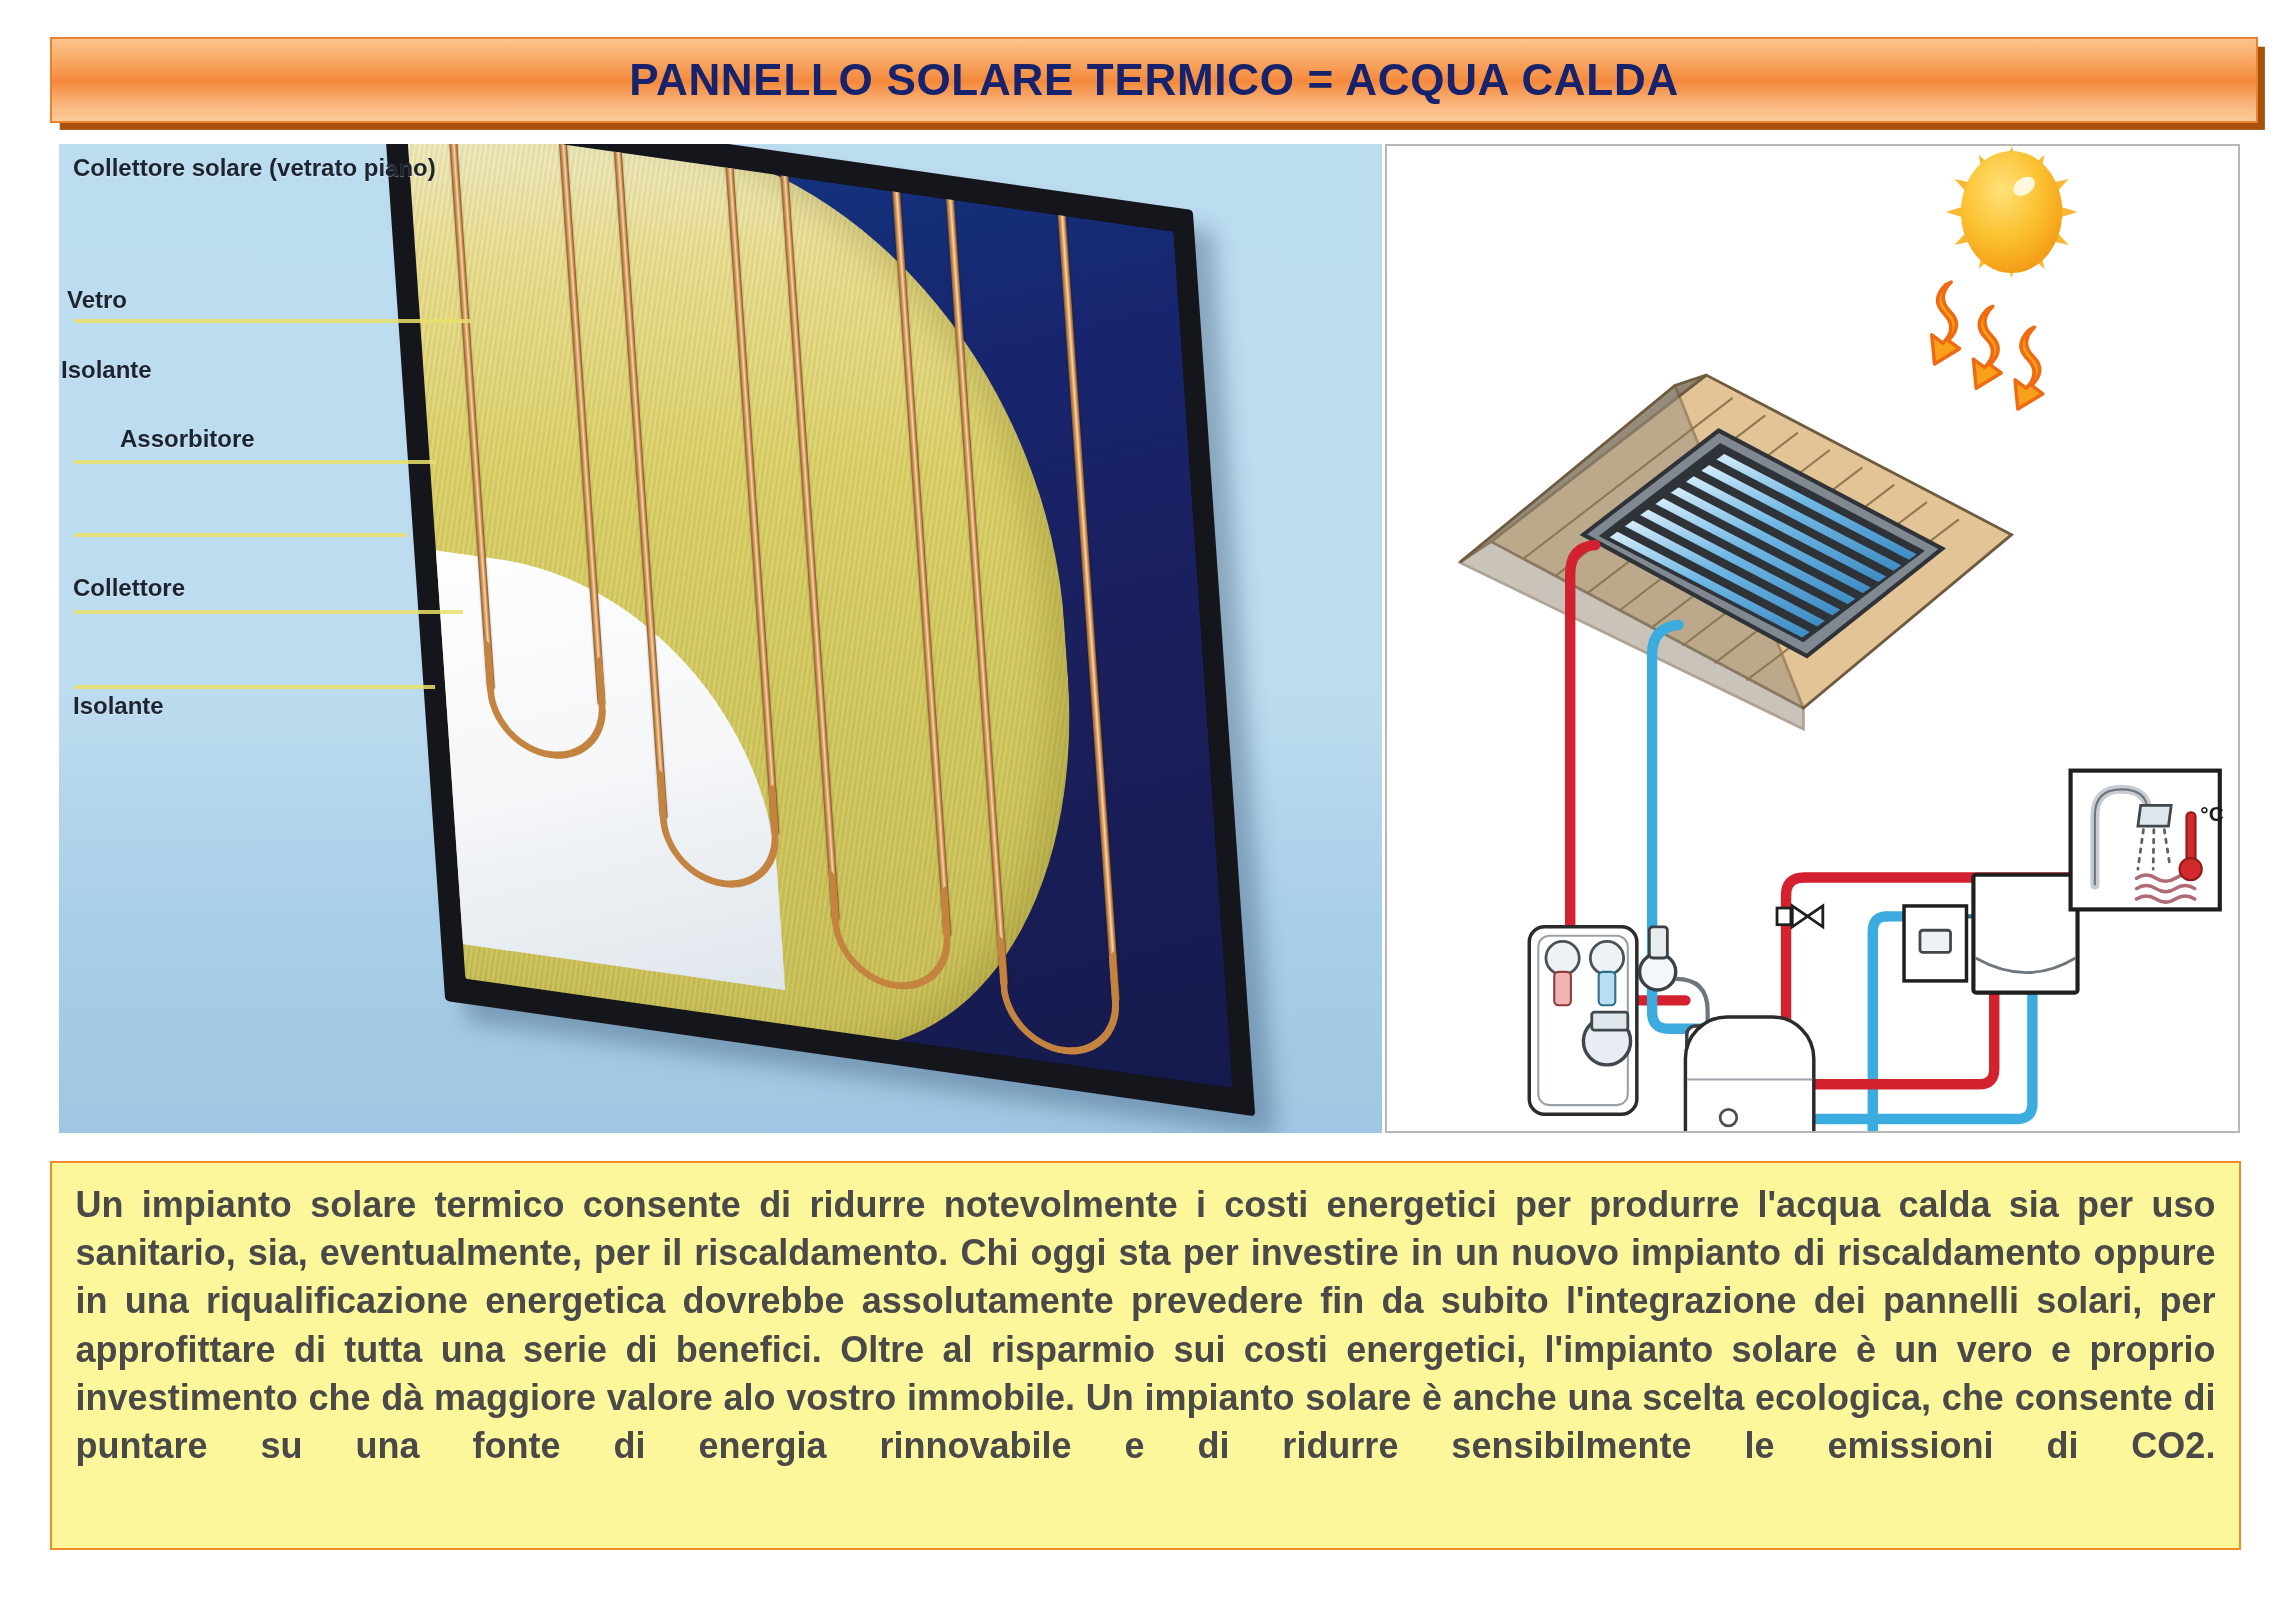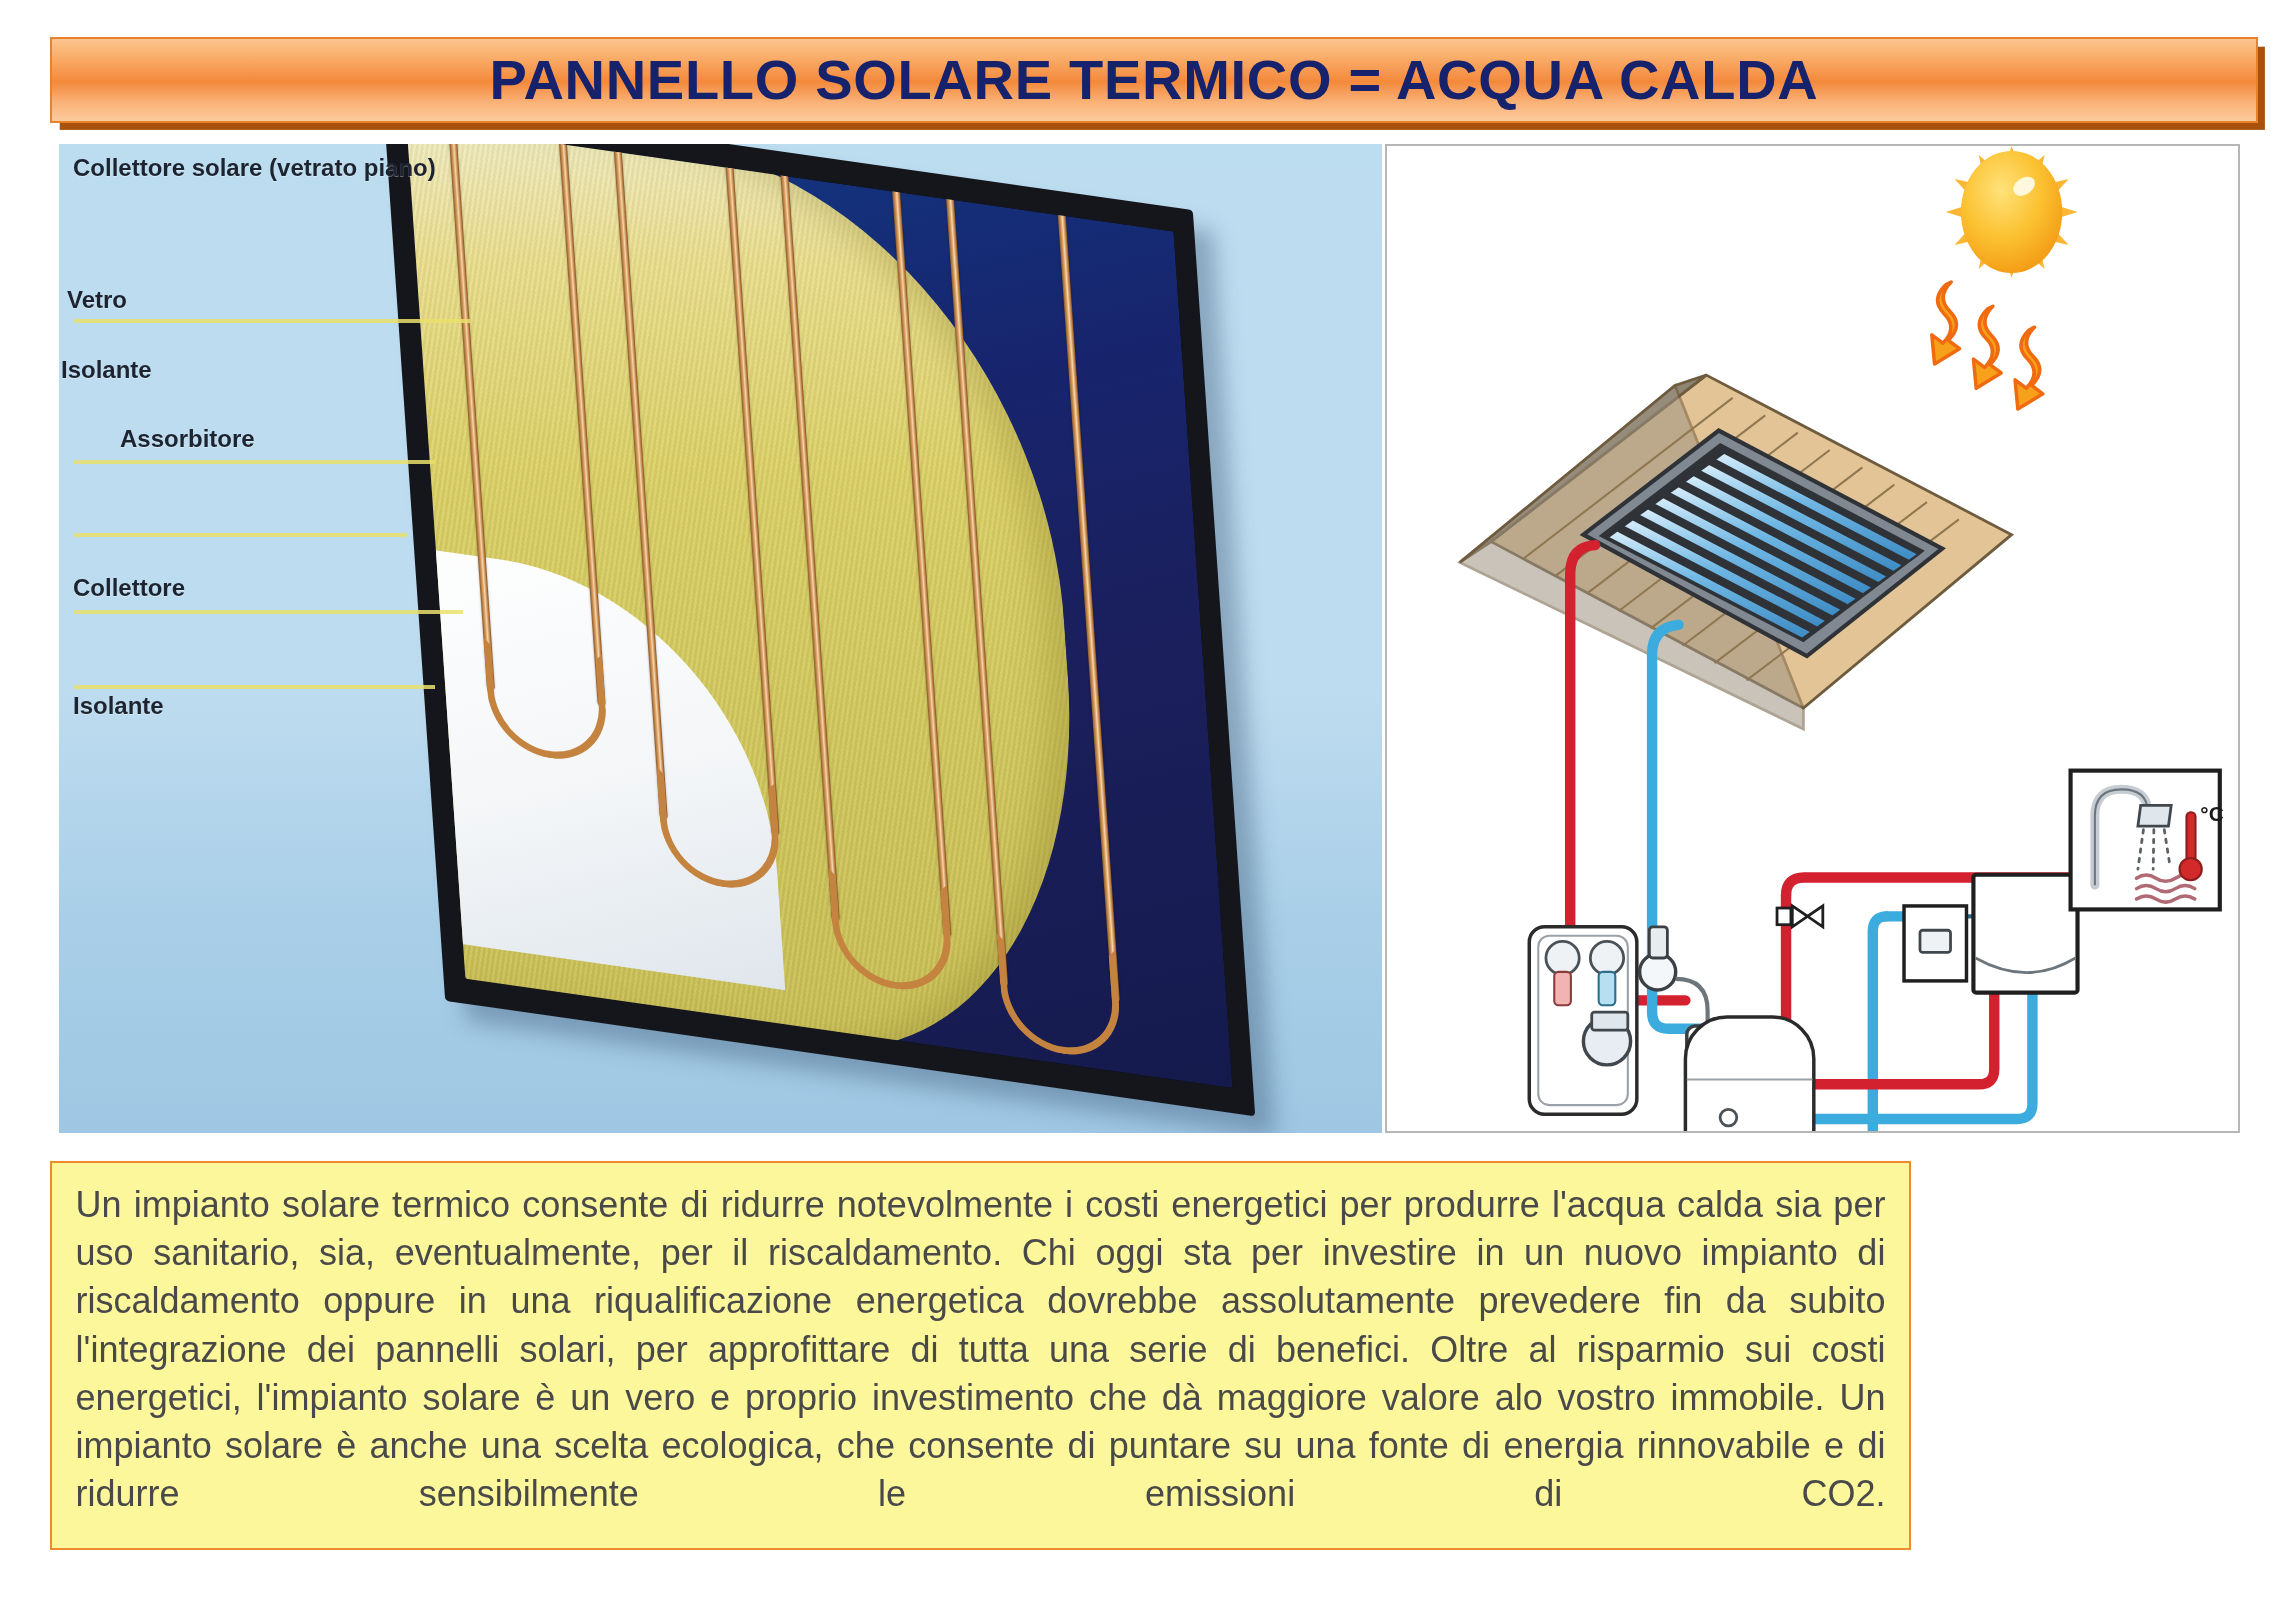--- a/index.html
+++ b/index.html
@@ -12,21 +12,21 @@
   
   #title-banner{
     position:absolute;left:50px;top:37px;width:2208px;height:86px;
     background:linear-gradient(180deg,#fbc48d 0%,#f9ae6a 22%,#f4893c 52%,#f9b379 78%,#fbcb9c 100%);
     border:2.1px solid #e8822c;
     box-shadow:8.3px 8.3px 0 -1.4px #a8510d;
     display:flex;align-items:center;justify-content:center;
     box-sizing:border-box;
   }
   #title-text{
-    color:#16226b;font-weight:bold;font-size:56px;letter-spacing:0.7px;
+    color:#16226b;font-weight:bold;font-size:44px;letter-spacing:0.7px;
     white-space:nowrap;line-height:1;
   }
 
   
   #left-photo{
     position:absolute;left:59px;top:144px;width:1323px;height:989px;
     background:linear-gradient(180deg,#bcdcf0 0%,#bedcef 55%,#a9cfe8 78%,#9fc7e3 100%);
     overflow:hidden;
   }
   .lbl{
@@ -82,23 +82,24 @@
     box-sizing:border-box;
   }
   
   #right-panel{
     position:absolute;left:1385px;top:144px;width:855px;height:989px;
     background:#ffffff;border:2.8px solid #b7b7b7;box-sizing:border-box;overflow:hidden;
   }
 
   
   #desc-box{
-    position:absolute;left:50px;top:1161px;width:1861px;height:389px;
+    position:absolute;left:50px;top:1161px;width:2191px;height:389px;
     background:#fdf79c;border:2.1px solid #ef8b2b;box-sizing:border-box;
     padding:18px 23.6px 7px 23.6px;
+    font-weight:bold;
   }
   #desc-text{
     color:#494949;font-size:36px;line-height:1.34;text-align:justify;
     text-justify:inter-word;margin:0;
   }
   #desc-text:after{content:"";display:inline-block;width:100%;}
 </style>
 </head>
 <body>
 

